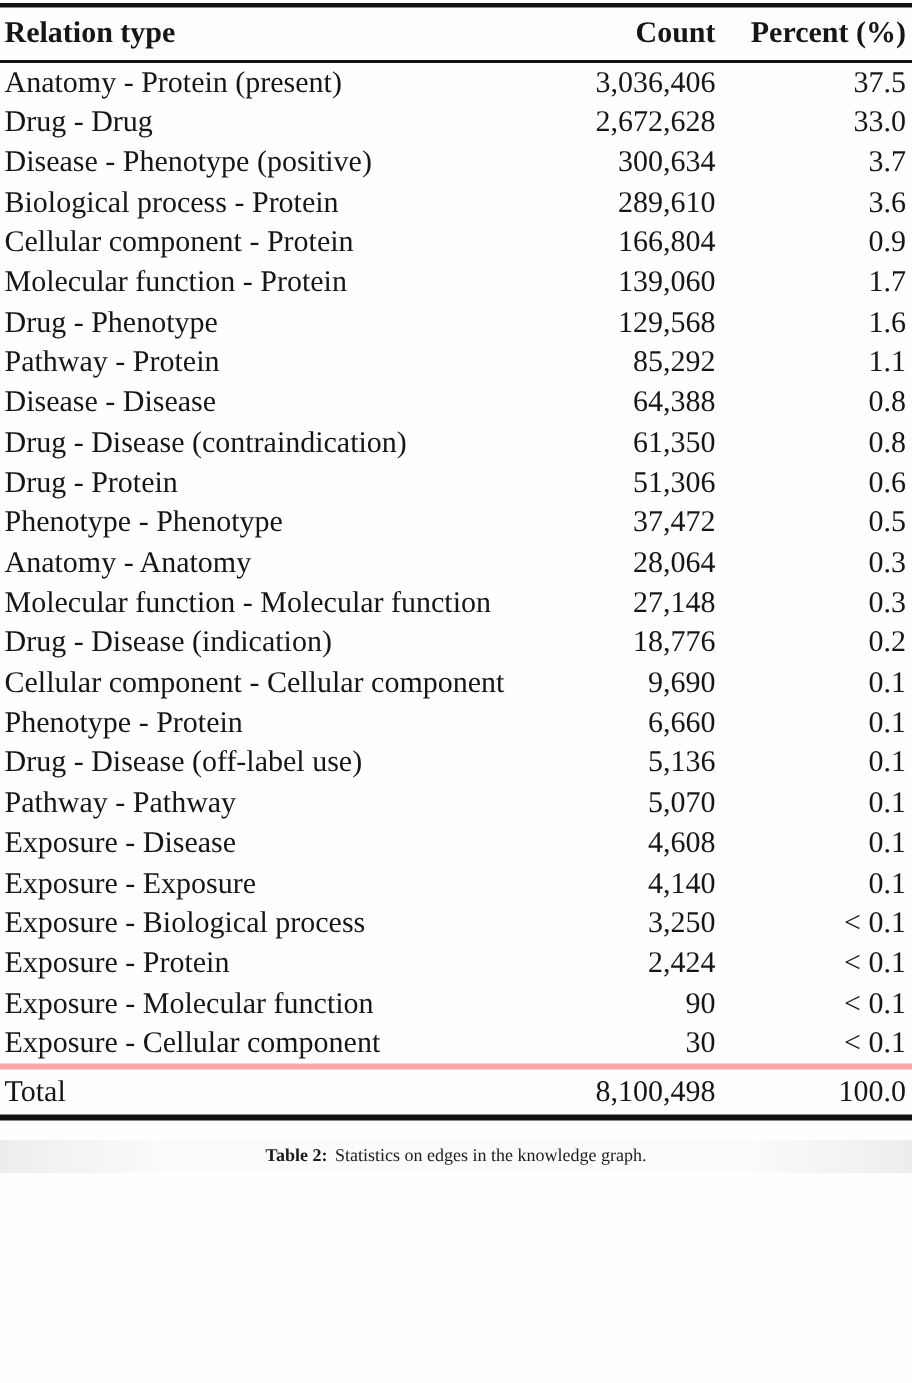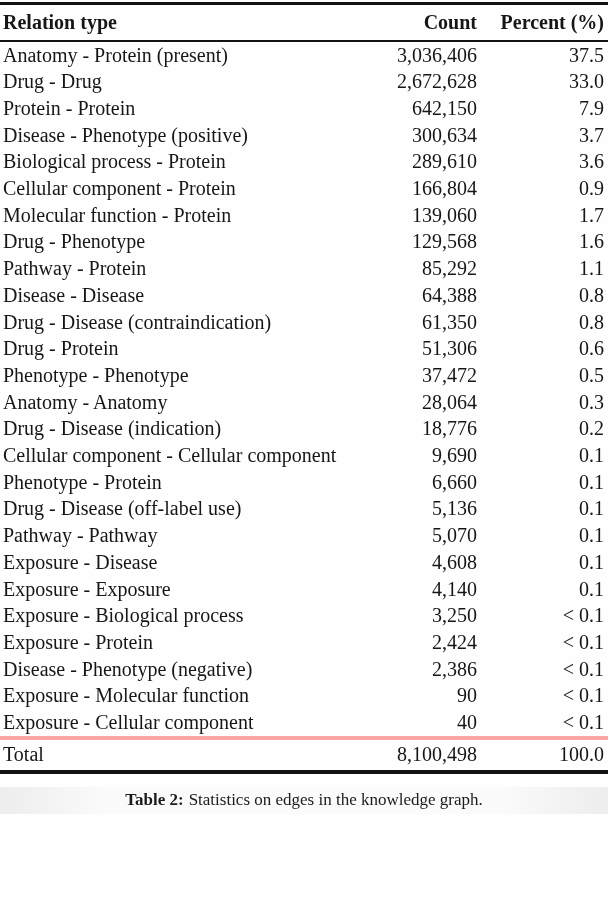--- a/index.html
+++ b/index.html
@@ -68,21 +68,21 @@
     height: 34px;
   }
   tfoot td {
     border-top: 4px solid #fca5a5;
     vertical-align: middle;
   }
   .caption {
     margin-top: 13px;
     width: 608px;
     text-align: center;
-    font-size: 17px;
+    font-size: 12px;
     color: #1b1b1b;
     background: linear-gradient(to right, #ededed 0%, #fbfbfb 18%, #fbfbfb 82%, #ededed 100%);
     padding: 3px 0 4px 0;
   }
   .caption-label {
     font-weight: bold;
     margin-right: 5px;
   }
 </style>
 </head>
@@ -108,25 +108,20 @@
     <td class="relation">Anatomy - Protein (present)</td>
     <td class="count">3,036,406</td>
     <td class="percent">37.5</td>
   </tr>
         <tr>
     <td class="relation">Drug - Drug</td>
     <td class="count">2,672,628</td>
     <td class="percent">33.0</td>
   </tr>
         <tr>
-    <td class="relation">Protein - Protein</td>
-    <td class="count">642,150</td>
-    <td class="percent">7.9</td>
-  </tr>
-        <tr>
     <td class="relation">Disease - Phenotype (positive)</td>
     <td class="count">300,634</td>
     <td class="percent">3.7</td>
   </tr>
         <tr>
     <td class="relation">Biological process - Protein</td>
     <td class="count">289,610</td>
     <td class="percent">3.6</td>
   </tr>
         <tr>
@@ -168,20 +163,25 @@
     <td class="relation">Phenotype - Phenotype</td>
     <td class="count">37,472</td>
     <td class="percent">0.5</td>
   </tr>
         <tr>
     <td class="relation">Anatomy - Anatomy</td>
     <td class="count">28,064</td>
     <td class="percent">0.3</td>
   </tr>
         <tr>
+    <td class="relation">Molecular function - Molecular function</td>
+    <td class="count">27,148</td>
+    <td class="percent">0.3</td>
+  </tr>
+        <tr>
     <td class="relation">Drug - Disease (indication)</td>
     <td class="count">18,776</td>
     <td class="percent">0.2</td>
   </tr>
         <tr>
     <td class="relation">Cellular component - Cellular component</td>
     <td class="count">9,690</td>
     <td class="percent">0.1</td>
   </tr>
         <tr>
@@ -213,32 +213,27 @@
     <td class="relation">Exposure - Biological process</td>
     <td class="count">3,250</td>
     <td class="percent">&lt; 0.1</td>
   </tr>
         <tr>
     <td class="relation">Exposure - Protein</td>
     <td class="count">2,424</td>
     <td class="percent">&lt; 0.1</td>
   </tr>
         <tr>
-    <td class="relation">Disease - Phenotype (negative)</td>
-    <td class="count">2,386</td>
-    <td class="percent">&lt; 0.1</td>
-  </tr>
-        <tr>
     <td class="relation">Exposure - Molecular function</td>
     <td class="count">90</td>
     <td class="percent">&lt; 0.1</td>
   </tr>
         <tr>
     <td class="relation">Exposure - Cellular component</td>
-    <td class="count">40</td>
+    <td class="count">30</td>
     <td class="percent">&lt; 0.1</td>
   </tr>
       </tbody>
     <tfoot>
       <tr>
         <td class="relation">Total</td>
         <td class="count">8,100,498</td>
         <td class="percent">100.0</td>
       </tr>
     </tfoot>

